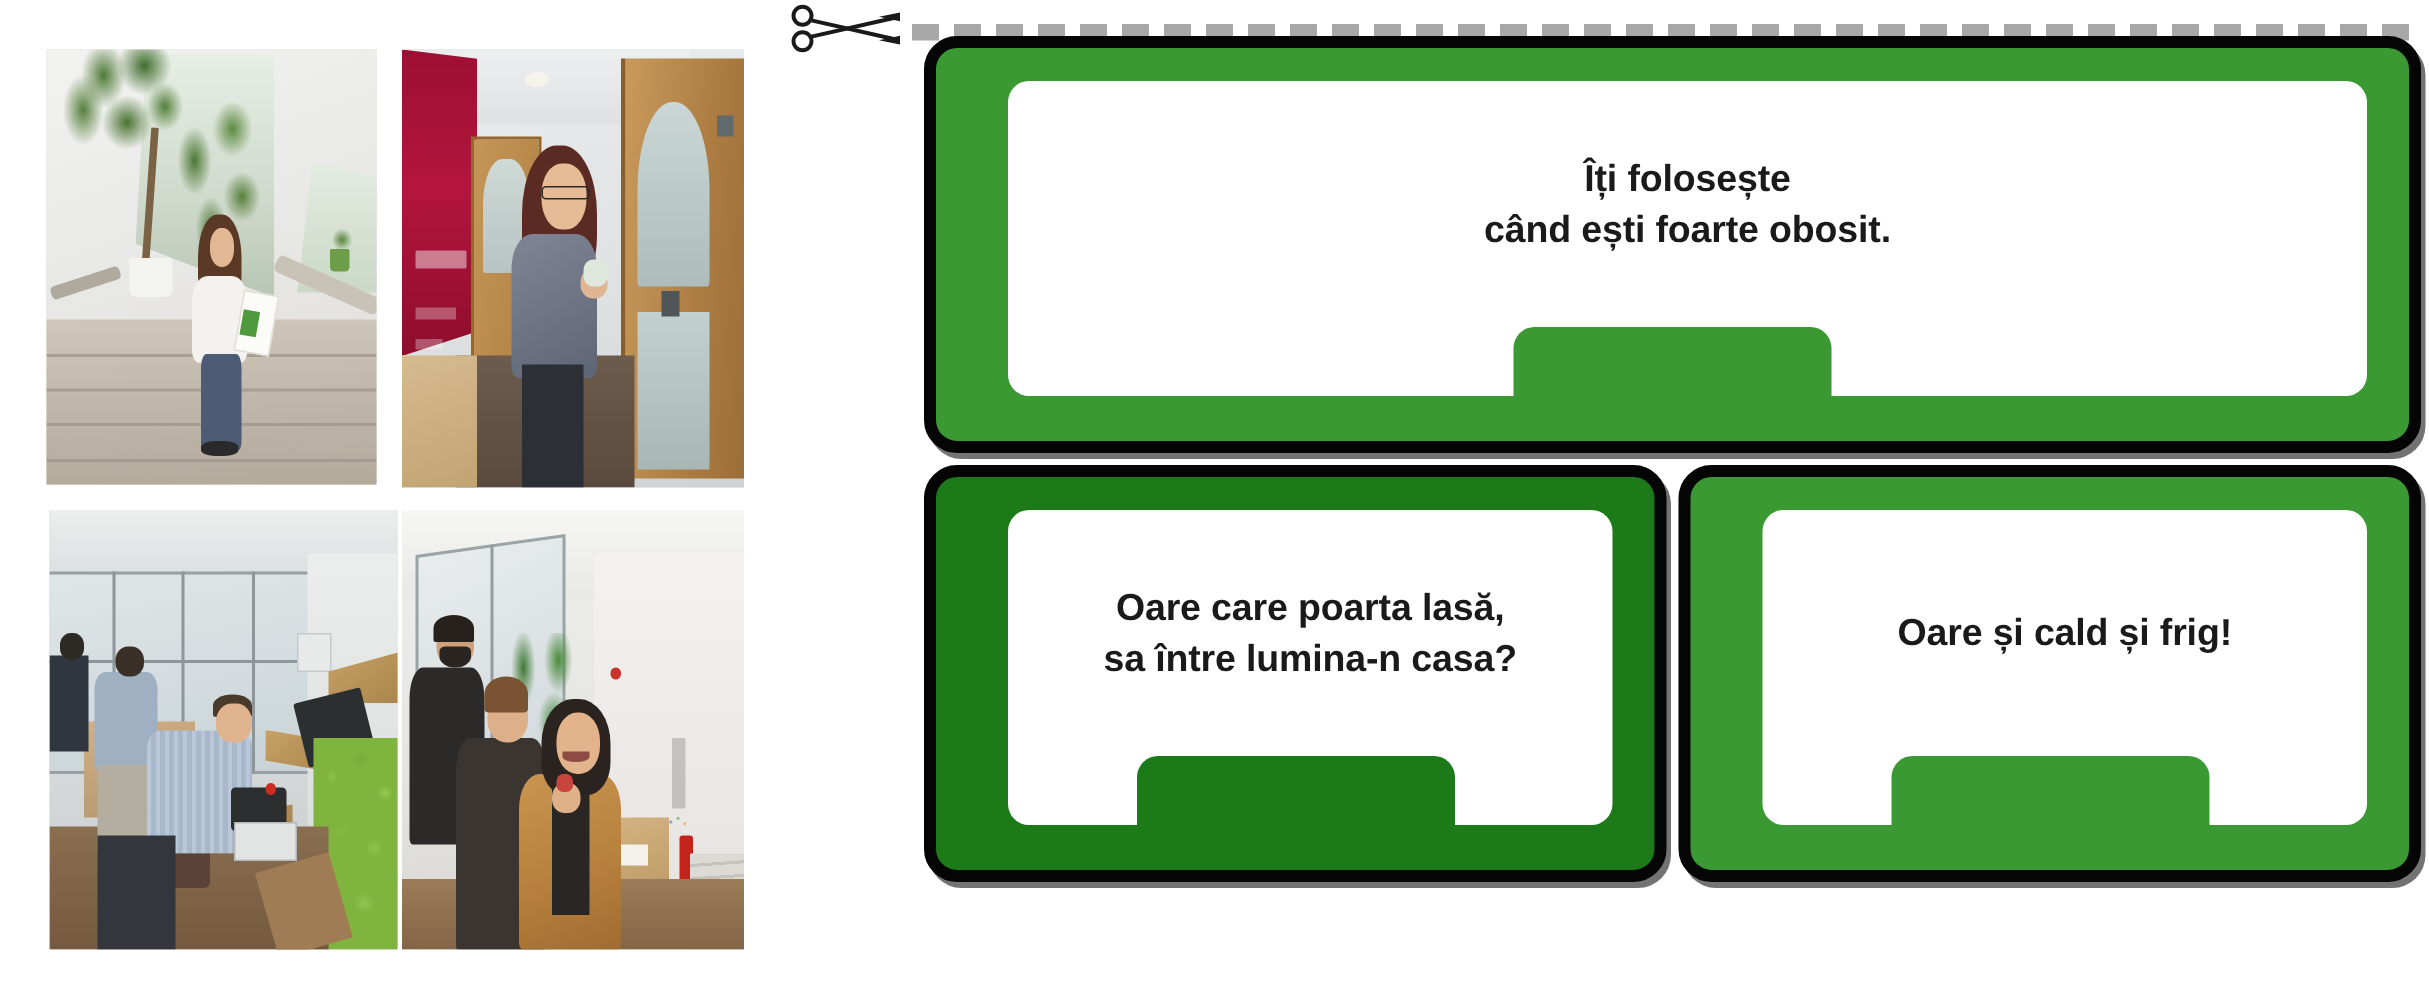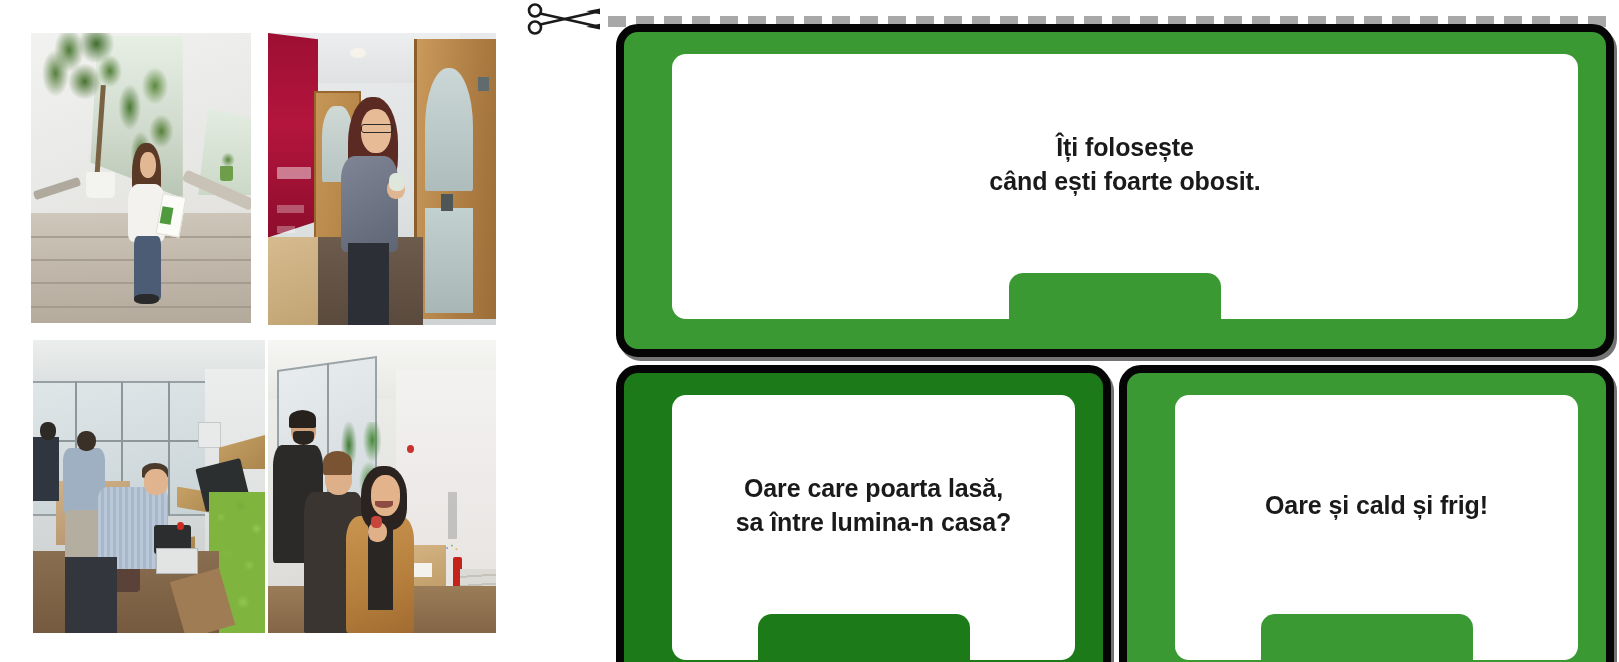--- a/index.html
+++ b/index.html
@@ -469,21 +469,21 @@
     );
   }
 
   .cards {
     position: absolute;
     left: 616px;
     top: 24px;
     width: 998px;
     height: 562px;
   }
-  .card-row { display: flex; gap: 8px; height: 333px; }
+  .card-row { display: flex; gap: 8px; height: 278px; }
   .card-row + .card-row { margin-top: 8px; }
 
   .card {
     position: relative;
     flex: 1 1 0;
     border: 8px solid #050505;
     border-radius: 22px;
     background: #3a9932;
     box-shadow: 3px 4px 0 rgba(0,0,0,.55);
     overflow: hidden;

